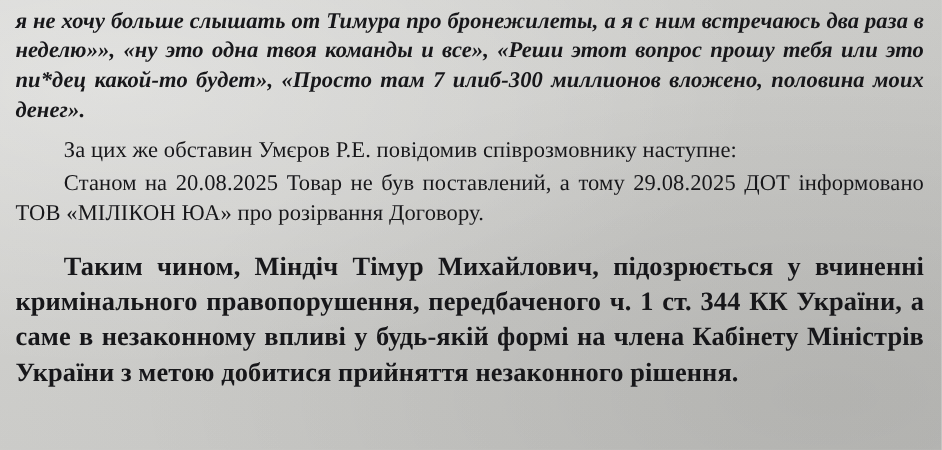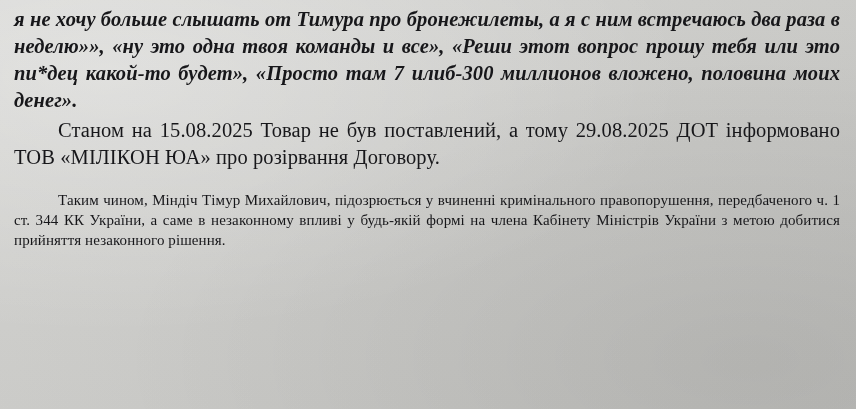--- a/index.html
+++ b/index.html
@@ -55,22 +55,22 @@
     letter-spacing: 0.1px;
   }
   .para-quote {
     font-style: italic;
     font-size: 20.5px;
     line-height: 1.34;
     letter-spacing: 0.2px;
     word-spacing: 2px;
   }
   .para-bold {
-    font-weight: 400;
-    font-size: 15px;
+    font-weight: 700;
+    font-size: 24px;
     line-height: 1.33;
     letter-spacing: 0.1px;
   }
   .indent {
     text-indent: 44px;
   }
   .indent-lg {
     text-indent: 50px;
   }
   .gap-sm { margin-top: 3px; }
@@ -81,20 +81,21 @@
   }
 </style>
 </head>
 <body>
 
 <div class="page">
   <div class="doc-body">
 
     <p class="para-italic blur-soft">я не хочу больше слышать от Тимура про бронежилеты, а я с ним встречаюсь два раза в неделю»», «ну это одна твоя команды и все», «Реши этот вопрос прошу тебя или это пи*дец какой-то будет», «Просто там 7 илиб-300 миллионов вложено, половина моих денег».</p>
 
+    <p class="para-normal indent gap-md blur-soft">За цих же обставин Умєров Р.Е. повідомив співрозмовнику наступне:</p>
 
 
-    <p class="para-normal indent gap-sm blur-soft">Станом на 15.08.2025 Товар не був поставлений, а тому 29.08.2025 ДОТ інформовано ТОВ «МІЛІКОН ЮА» про розірвання Договору.</p>
+    <p class="para-normal indent gap-sm blur-soft">Станом на 20.08.2025 Товар не був поставлений, а тому 29.08.2025 ДОТ інформовано ТОВ «МІЛІКОН ЮА» про розірвання Договору.</p>
 
     <p class="para-bold indent gap-lg blur-soft">Таким чином, Міндіч Тімур Михайлович, підозрюється у вчиненні кримінального правопорушення, передбаченого ч. 1 ст. 344 КК України, а саме в незаконному впливі у будь-якій формі на члена Кабінету Міністрів України з метою добитися прийняття незаконного рішення.</p>
 
   </div>
 </div>
 
 </body></html>

